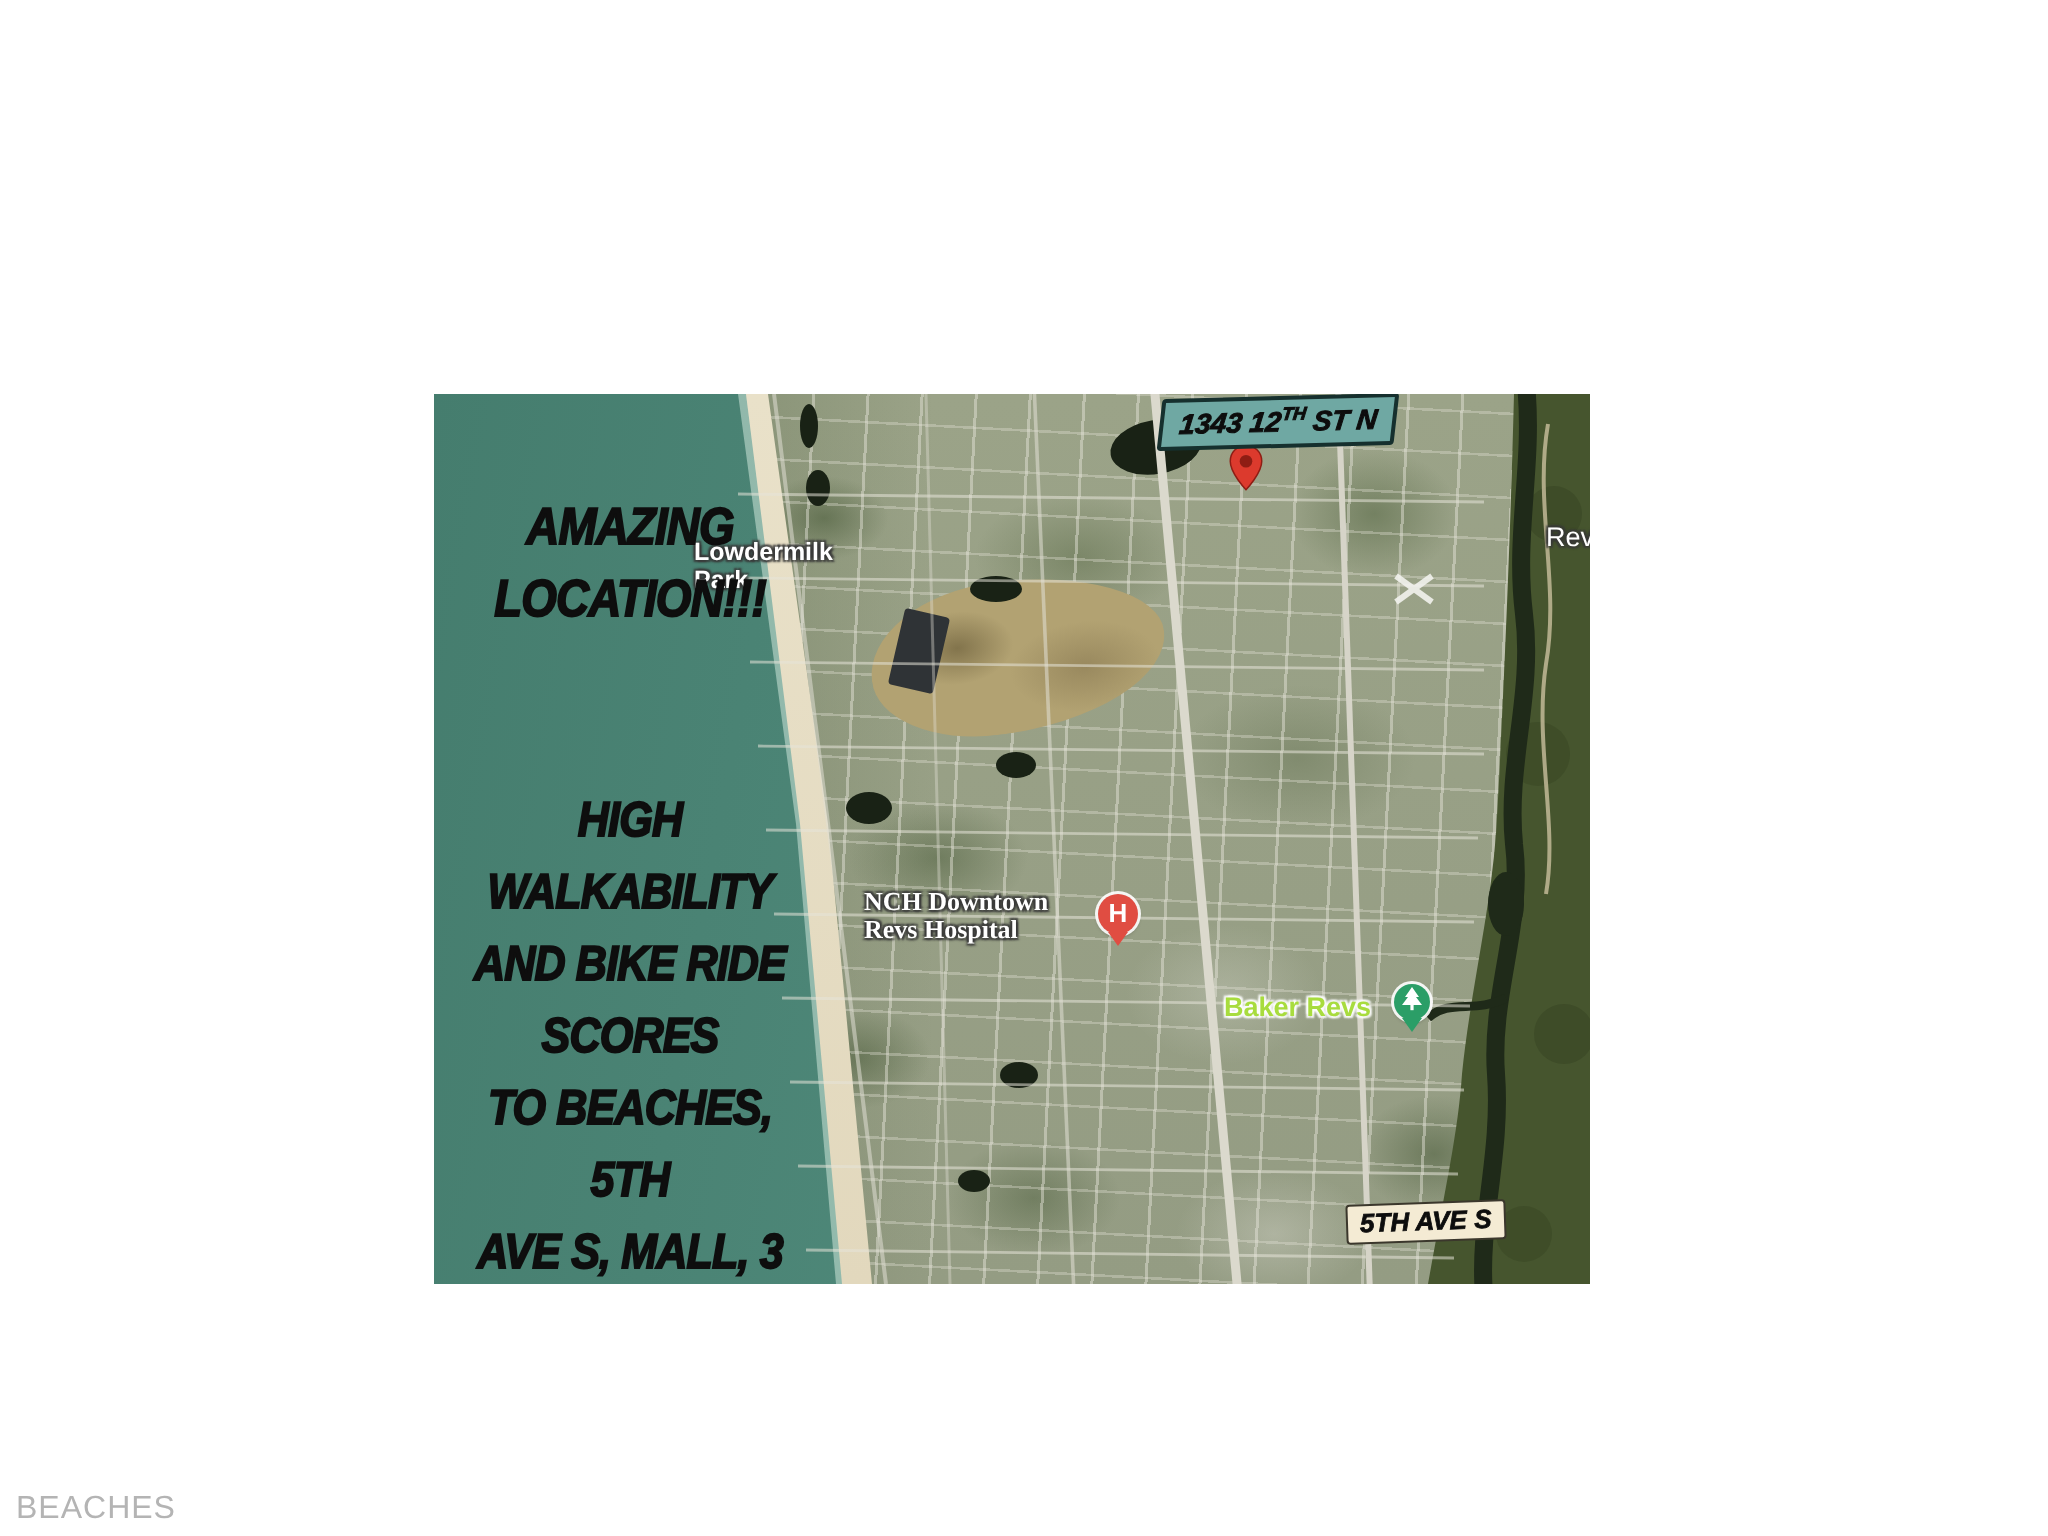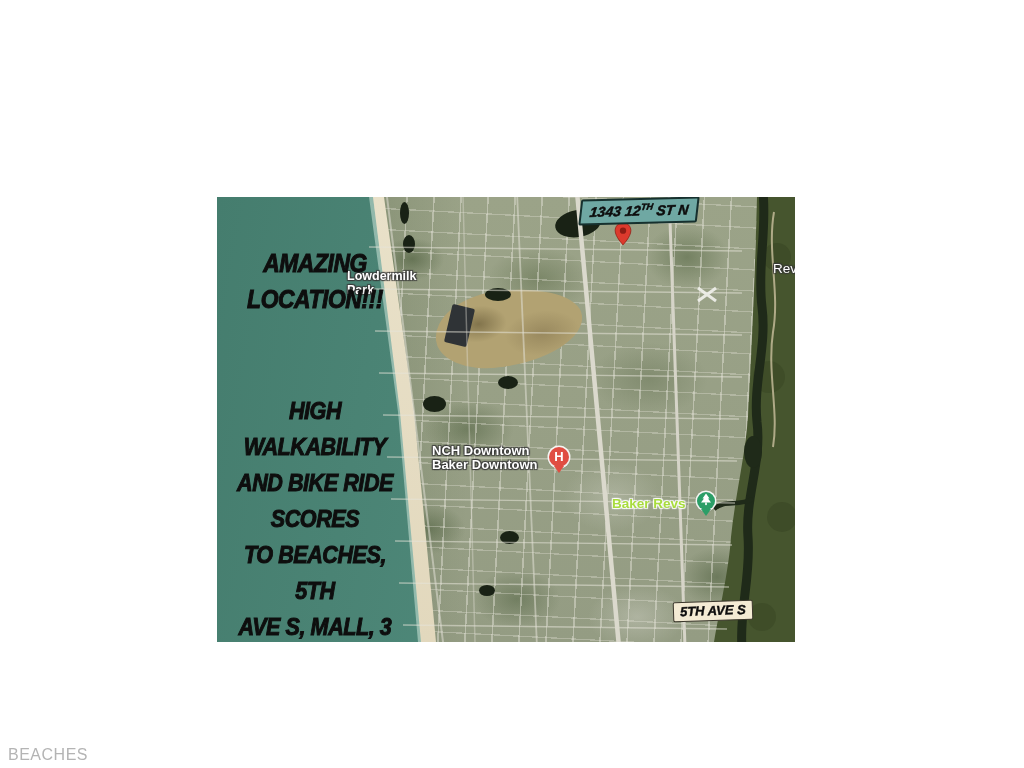--- a/index.html
+++ b/index.html
@@ -71,21 +71,21 @@
   .headline{left:0;top:48px;width:196px;font-size:26px;line-height:36px;}
   .bodytext{left:-2px;top:196px;width:200px;font-size:24.5px;line-height:36px;}
   
   .maplabel{
     position:absolute;color:#ffffff;font-size:12.5px;font-weight:bold;text-align:left;z-index:20;
     text-shadow:-1px -1px 1px rgba(55,55,55,.9),1px -1px 1px rgba(55,55,55,.9),
                 -1px 1px 1px rgba(55,55,55,.9),1px 1px 1px rgba(55,55,55,.9);
     line-height:13.5px;
   }
   .lbl-lowdermilk{left:130px;top:73px;width:90px;}
-  .lbl-hospital{left:215px;top:247px;width:125px;font-size:13px;}
+  .lbl-hospital{left:215px;top:247px;width:125px;font-size:13px;font-family:Liberation Serif, serif;}
   .lbl-bakerpark{
     left:395px;top:300px;width:92px;font-size:13.5px;color:#a8dc3e;
     text-shadow:-1px -1px 1px rgba(255,255,255,.95),1px -1px 1px rgba(255,255,255,.95),
                 -1px 1px 1px rgba(255,255,255,.95),1px 1px 1px rgba(255,255,255,.95);
   }
   .lbl-revs{left:556px;top:65px;width:40px;text-align:left;font-size:13.5px;font-weight:normal;}
   
   .tag{
     position:absolute;z-index:25;font-style:italic;font-weight:900;color:#0d0d0d;
     white-space:nowrap;
@@ -190,21 +190,21 @@
     </svg>
   </div>
 
   <div class="maplabel lbl-lowdermilk">
     <div>Lowdermilk</div>
     <div>Park</div>
   </div>
 
   <div class="maplabel lbl-hospital">
     <div>NCH Downtown</div>
-    <div>Baker Downtown</div>
+    <div>Revs Hospital</div>
   </div>
   <div class="poi-pin pin-hospital"><span>H</span></div>
 
   <div class="maplabel lbl-bakerpark">Baker Revs</div>
   <div class="poi-pin pin-park">
     <svg width="12" height="13" viewBox="0 0 12 13">
       <path d="M6 0.5 L9.5 5.5 H8 L11 9.5 H1 L4 5.5 H2.5 Z" fill="#ffffff"></path>
       <rect x="5.2" y="9.5" width="1.6" height="2.6" fill="#ffffff"></rect>
     </svg>
   </div>

